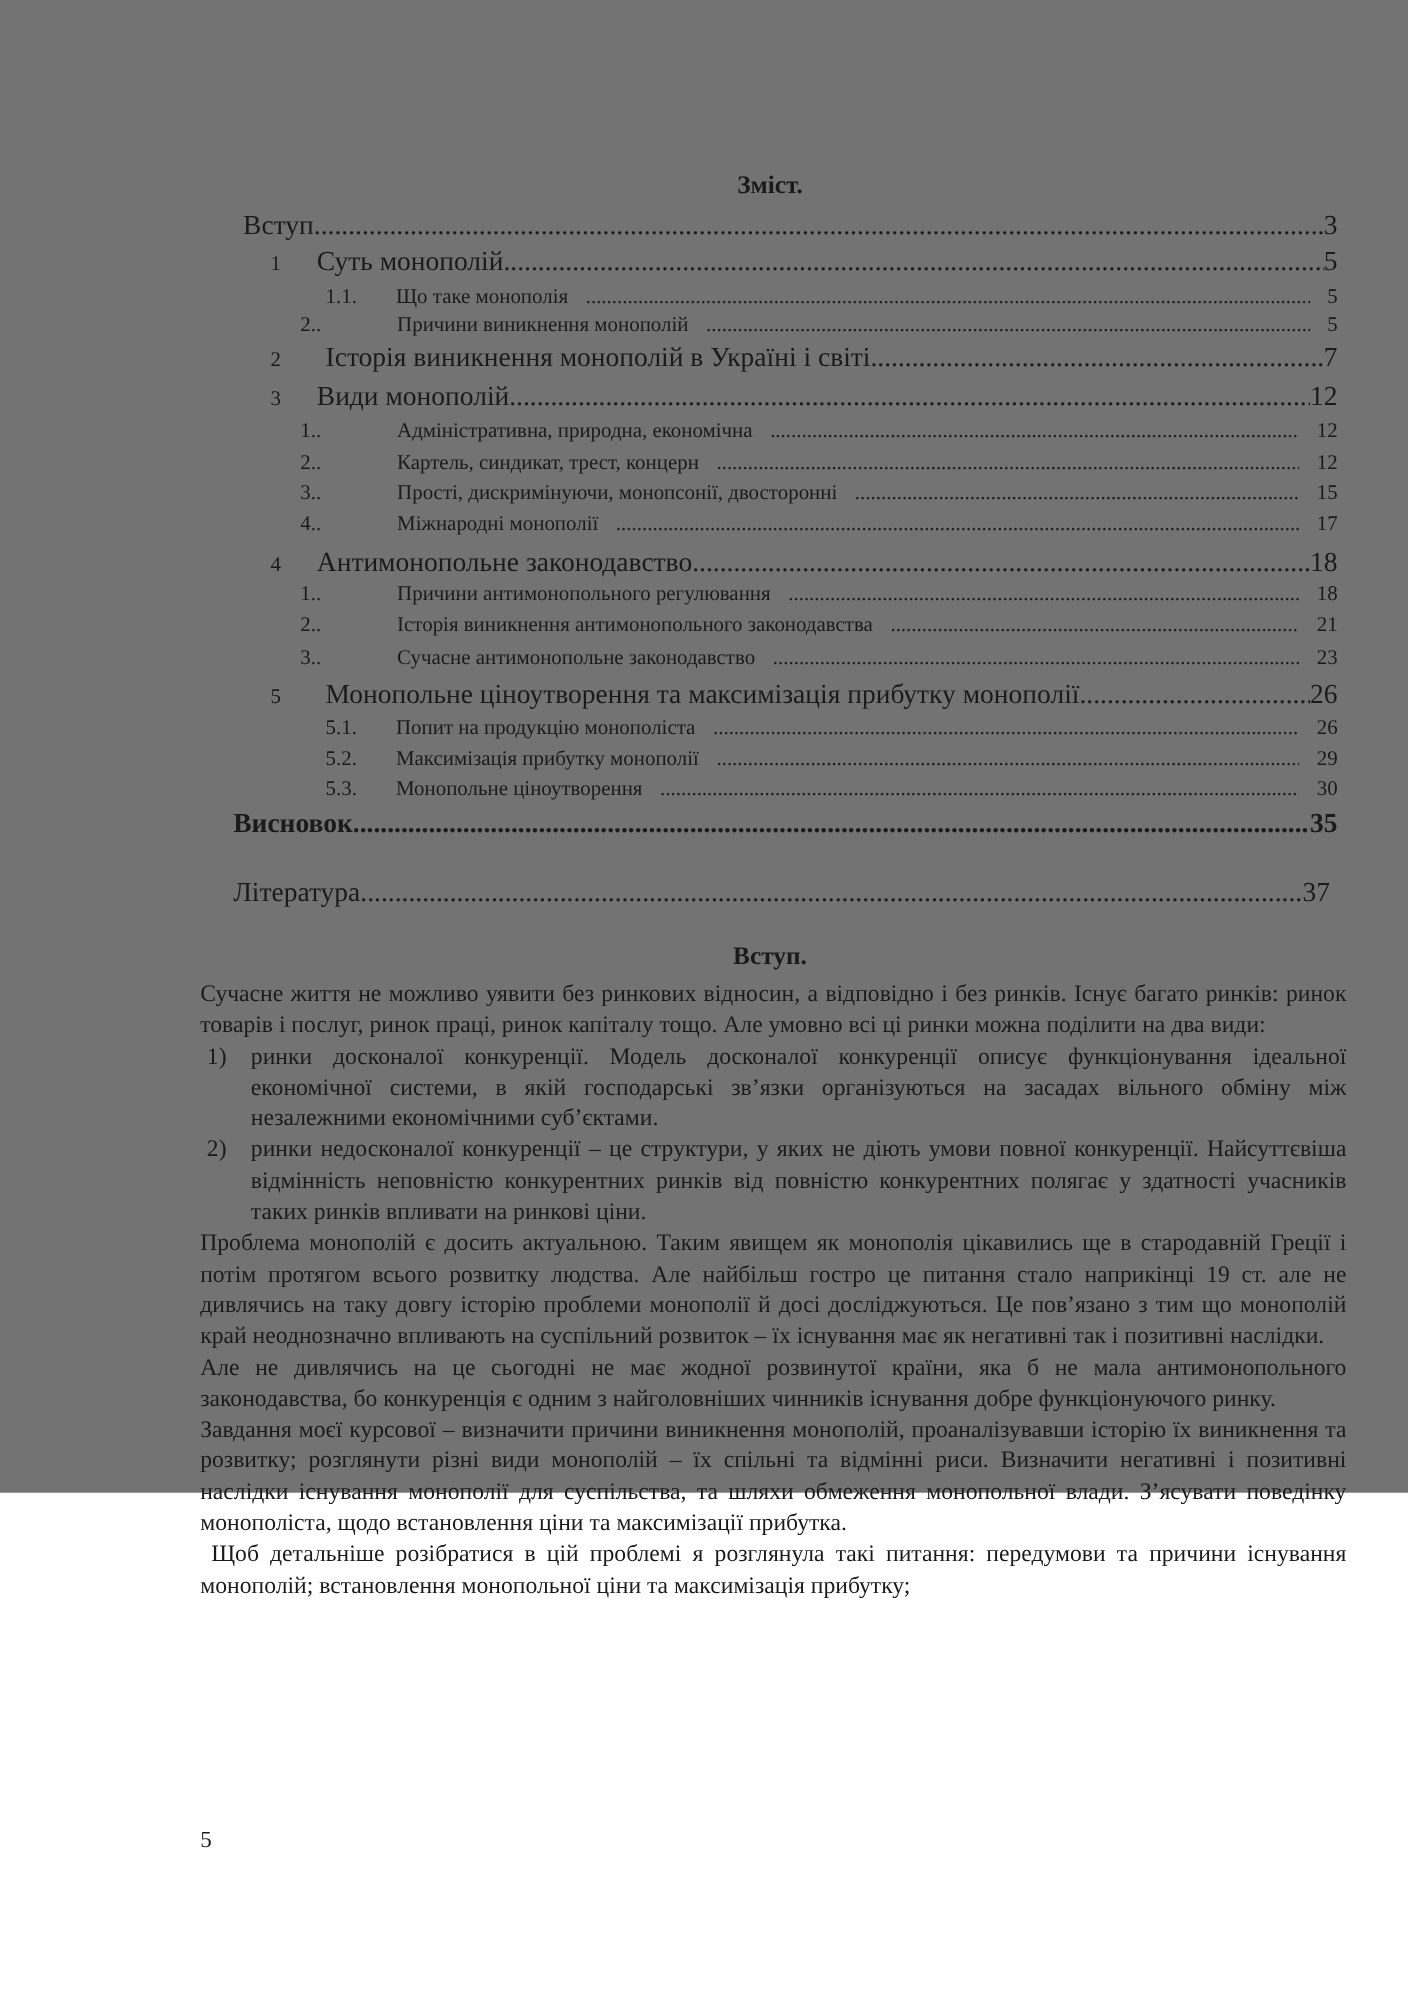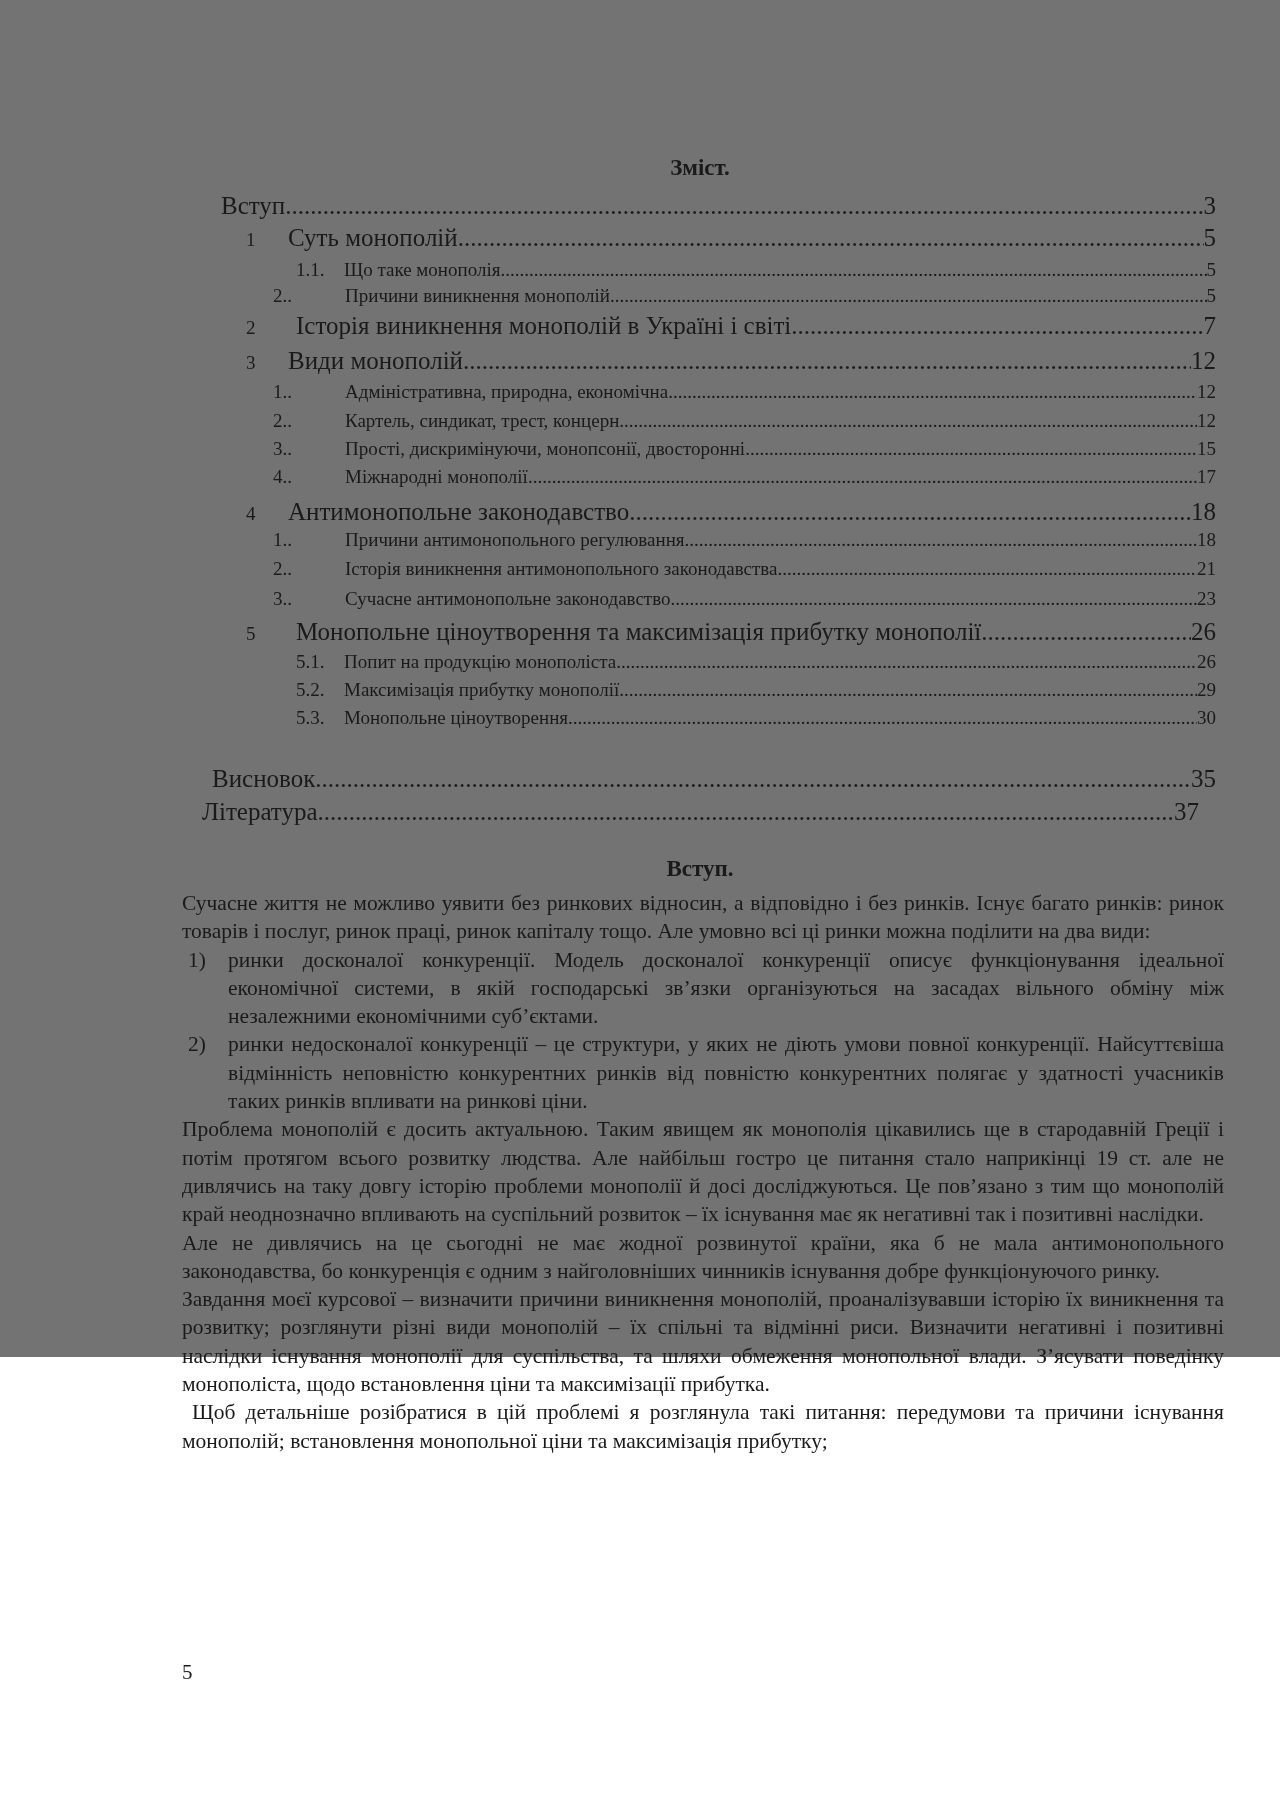--- a/index.html
+++ b/index.html
@@ -15,21 +15,21 @@
   
   .toc-row { position: absolute; display: flex; align-items: baseline; white-space: nowrap; overflow: hidden; }
   .toc-row .num { display: inline-block; flex: 0 0 auto; }
   .toc-row .label { flex: 0 0 auto; }
   .toc-row .leader { flex: 1 1 auto; overflow: hidden; white-space: nowrap; letter-spacing: 0px; }
   .toc-row .leader::after { content: "................................................................................................................................................................................................................................................................................................"; }
   .toc-row .page-no { flex: 0 0 auto; }
 
   .lvl0 { font-size: 25px; line-height: 30px; }
   .lvl1 { font-size: 25px; line-height: 30px; }
-  .lvl2 { font-size: 19px; line-height: 24px; }
+  .lvl2 { font-size: 19px; line-height: 24px; gap: 16px; }
 
   
   .body-text { position: absolute; left: 182px; width: 1042px; font-size: 21.5px; line-height: 28.3px;
                text-align: justify; }
   .para { margin: 0; text-align: justify; }
   .list-item { display: flex; }
   .list-item .marker { flex: 0 0 46px; padding-left: 6px; box-sizing: border-box; }
   .list-item .content { flex: 1 1 auto; text-align: justify; }
   .indent-first { text-indent: 10px; }
 
@@ -143,26 +143,26 @@
         <span class="label">Максимізація прибутку монополії</span>
         <span class="leader"></span>
         <span class="page-no">29</span>
       </div>
       <div class="toc-row lvl2" style="left: 296px; top: 706px; width: 920px;">
         <span class="num" style="width: 48px; font-size: 19px;">5.3.</span>
         <span class="label">Монопольне ціноутворення</span>
         <span class="leader"></span>
         <span class="page-no">30</span>
       </div>
-      <div class="toc-row lvl0" style="left: 212px; top: 764px; width: 1004px;">
+      <div class="toc-row lvl0" style="left: 212px; top: 734px; width: 1004px; font-weight: bold;">
         <span class="label">Висновок</span>
         <span class="leader"></span>
         <span class="page-no">35</span>
       </div>
-      <div class="toc-row lvl0" style="left: 202px; top: 797px; width: 997px;">
+      <div class="toc-row lvl0" style="left: 212px; top: 797px; width: 997px;">
         <span class="label">Література</span>
         <span class="leader"></span>
         <span class="page-no">37</span>
       </div>
     </div>
 
   <div id="intro-title" class="heading">Вступ.</div>
 
   <div class="body-text" id="body-text" style="top:889px;">
     <p class="para">Сучасне життя не можливо уявити без ринкових відносин, а відповідно і без ринків. Існує багато ринків: ринок товарів і послуг, ринок праці, ринок капіталу тощо. Але умовно всі ці ринки можна поділити на два види:</p>

